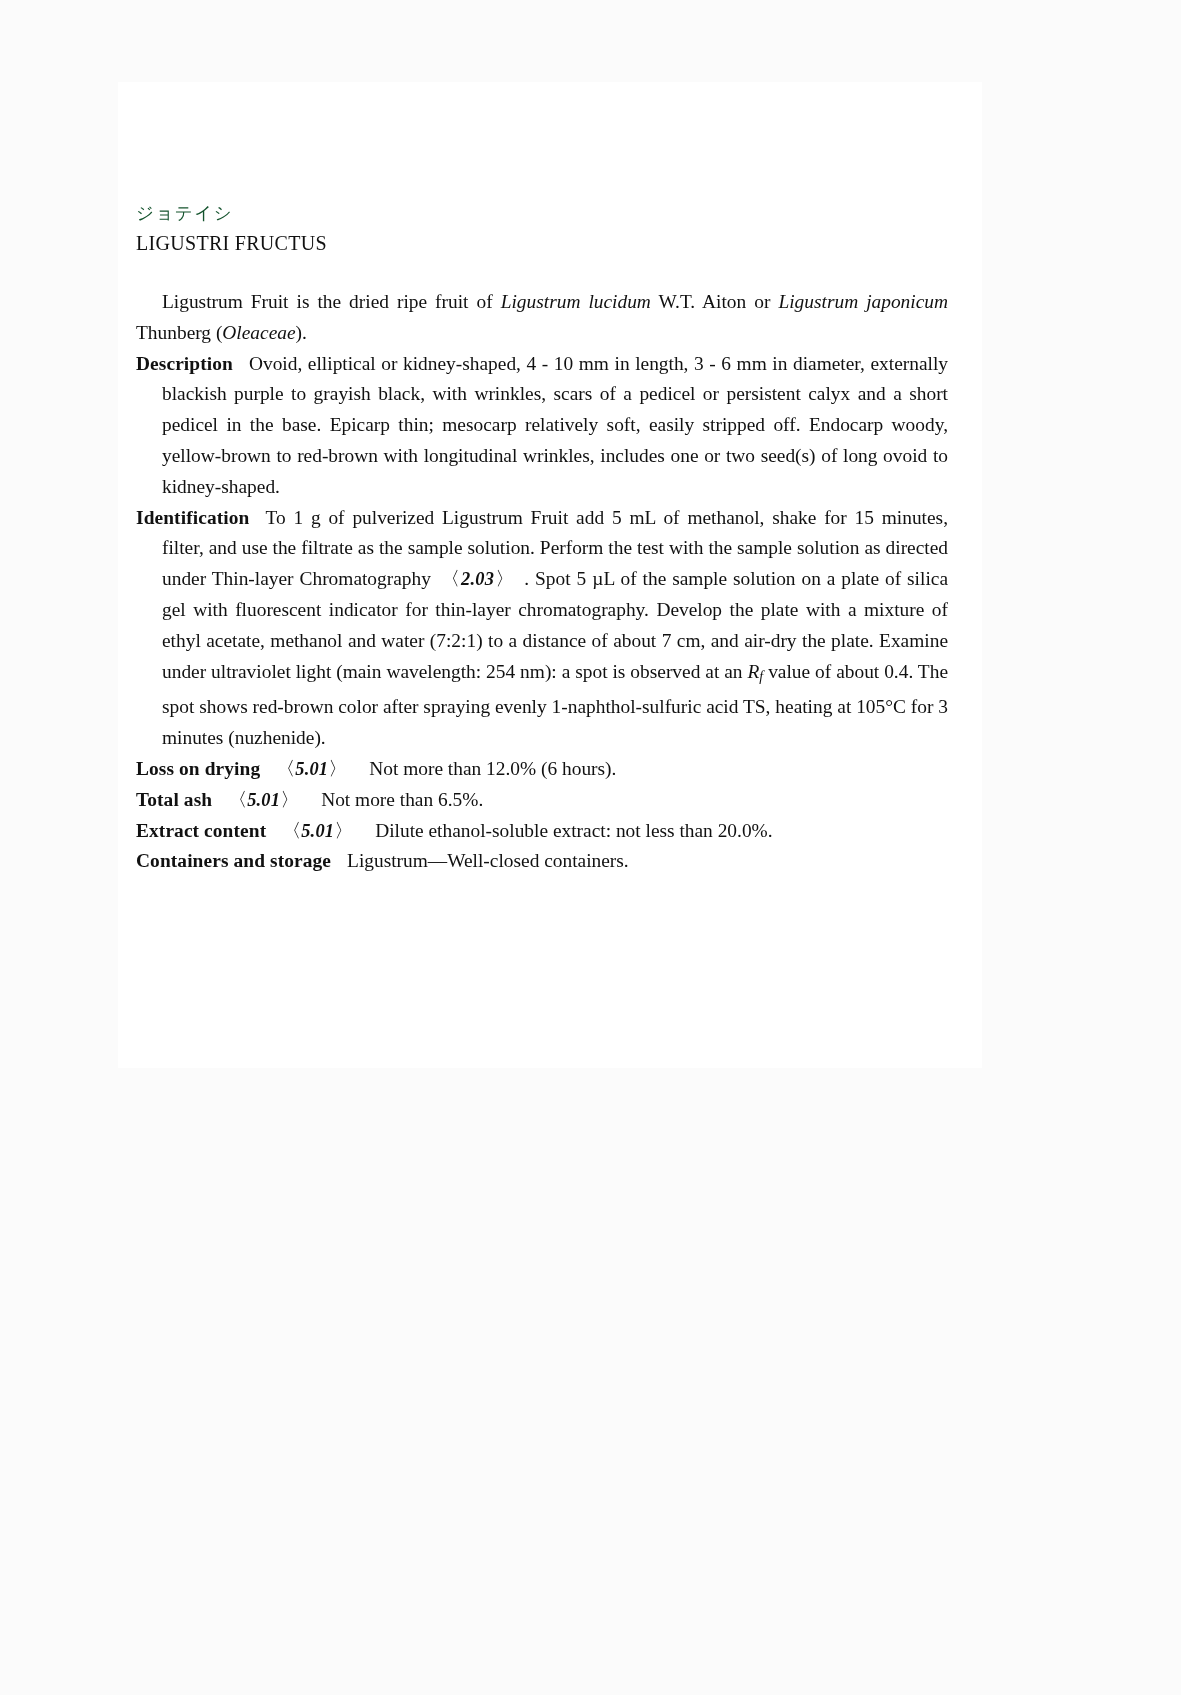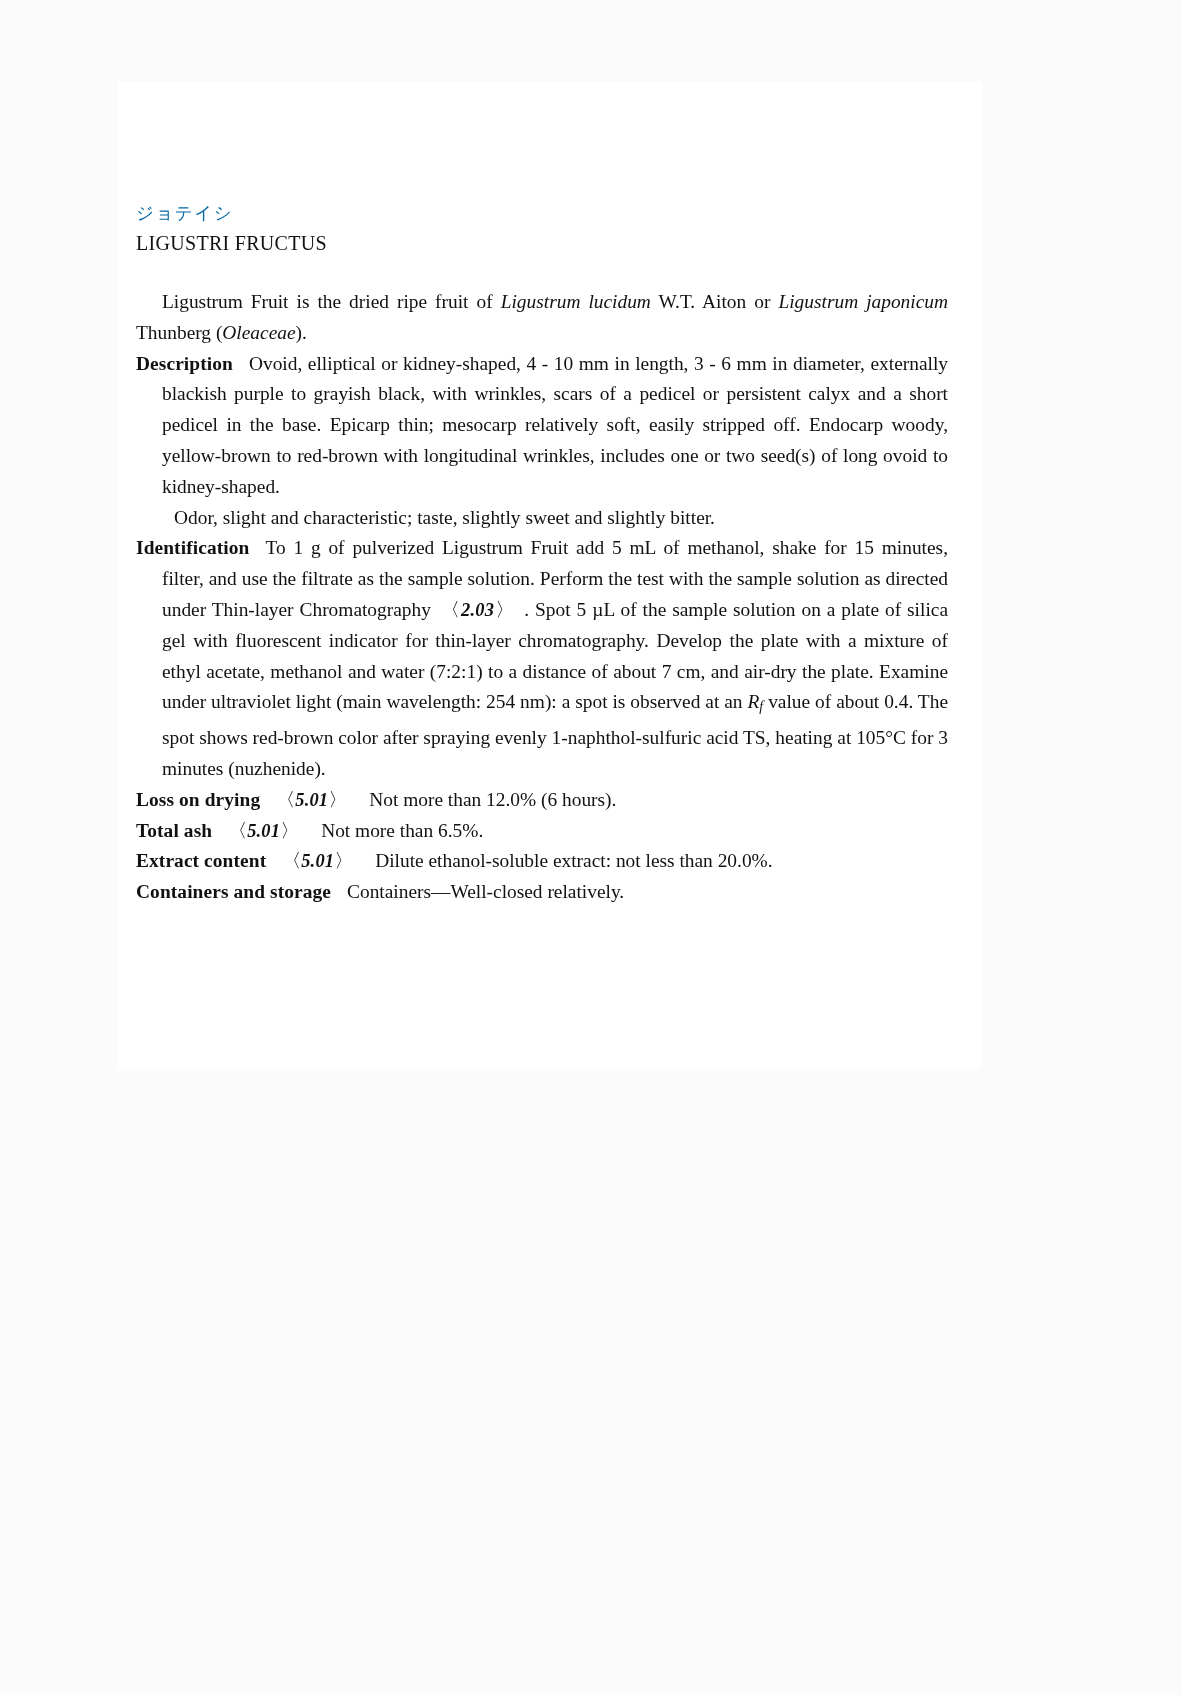--- a/index.html
+++ b/index.html
@@ -29,21 +29,21 @@
     left: 136px;
     top: 198px;
     width: 812px;
   }
 
   
   .kana-title {
     font-size: 17.5px;
     line-height: 30px;
     letter-spacing: 1.5px;
-    color: #0369a1;
+    color: #14532d;
     font-family: "DejaVu Serif", "Liberation Serif", serif;
   }
   .latin-title {
     font-size: 20px;
     font-weight: bold;
     line-height: 31px;
     letter-spacing: 0.1px;
   }
   .subtitle {
     font-size: 20px;
@@ -117,35 +117,34 @@
 
   <div class="spacer-sm"></div>
 
   <p class="block intro" style="margin:0;">
     <span>Ligustrum Fruit is the dried ripe fruit of </span><i>Ligustrum lucidum</i><span> W.T. Aiton or </span><i>Ligustrum japonicum</i><span> Thunberg (</span><i>Oleaceae</i><span>).</span>
   </p>
 
   <p class="block entry" style="margin:0;">
     <span class="lbl">Description</span><span class="gap-md"></span><span>Ovoid, elliptical or kidney-shaped, 4 ‐ 10 mm in length, 3 ‐ 6 mm in diameter, externally blackish purple to grayish black, with wrinkles, scars of a pedicel or persistent calyx and a short pedicel in the base. Epicarp thin; mesocarp relatively soft, easily stripped off. Endocarp woody, yellow-brown to red-brown with longitudinal wrinkles, includes one or two seed(s) of long ovoid to kidney-shaped.</span>
   </p>
-  <p class="block sub-para" style="margin:0;">Odor, slight and characteristic; taste, slightly sweet and slightly bitter.</p>
 
   <p class="block entry" style="margin:0;">
     <span class="lbl">Identification</span><span class="gap-md"></span><span>To 1 g of pulverized Ligustrum Fruit add 5 mL of methanol, shake for 15 minutes, filter, and use the filtrate as the sample solution. Perform the test with the sample solution as directed under Thin-layer Chromatography</span><span class="gap-sm"></span><span class="ang">〈</span><span class="ref">2.03</span><span class="ang">〉</span><span class="gap-sm"></span><span>. Spot 5 µL of the sample solution on a plate of silica gel with fluorescent indicator for thin-layer chromatography. Develop the plate with a mixture of ethyl acetate, methanol and water (7:2:1) to a distance of about 7 cm, and air-dry the plate. Examine under ultraviolet light (main wavelength: 254 nm): a spot is observed at an </span><span class="rf"><span>R</span><sub>f</sub></span><span> value of about 0.4. The spot shows red-brown color after spraying evenly 1-naphthol-sulfuric acid TS, heating at 105°C for 3 minutes (nuzhenide).</span>
   </p>
 
   <p class="block entry" style="margin:0;">
     <span class="lbl">Loss on drying</span><span class="gap-md"></span><span class="ang">〈</span><span class="ref">5.01</span><span class="ang">〉</span><span class="gap-lg"></span><span>Not more than 12.0%  (6 hours).</span>
   </p>
 
   <p class="block entry" style="margin:0;">
     <span class="lbl">Total ash</span><span class="gap-md"></span><span class="ang">〈</span><span class="ref">5.01</span><span class="ang">〉</span><span class="gap-lg"></span><span>Not more than 6.5%.</span>
   </p>
 
   <p class="block entry" style="margin:0;">
     <span class="lbl">Extract content</span><span class="gap-md"></span><span class="ang">〈</span><span class="ref">5.01</span><span class="ang">〉</span><span class="gap-lg"></span><span>Dilute ethanol-soluble extract: not less than 20.0%.</span>
   </p>
 
   <p class="block entry" style="margin:0;">
-    <span class="lbl">Containers and storage</span><span class="gap-md"></span><span>Containers—Well-closed relatively.</span>
+    <span class="lbl">Containers and storage</span><span class="gap-md"></span><span>Ligustrum—Well-closed containers.</span>
   </p>
 
 </div>
 
 </body></html>

